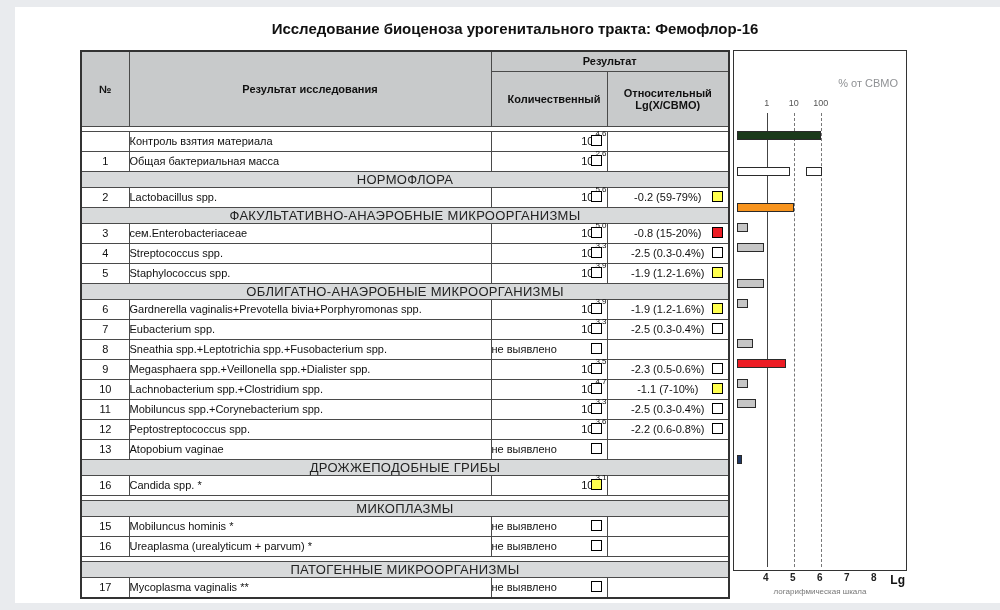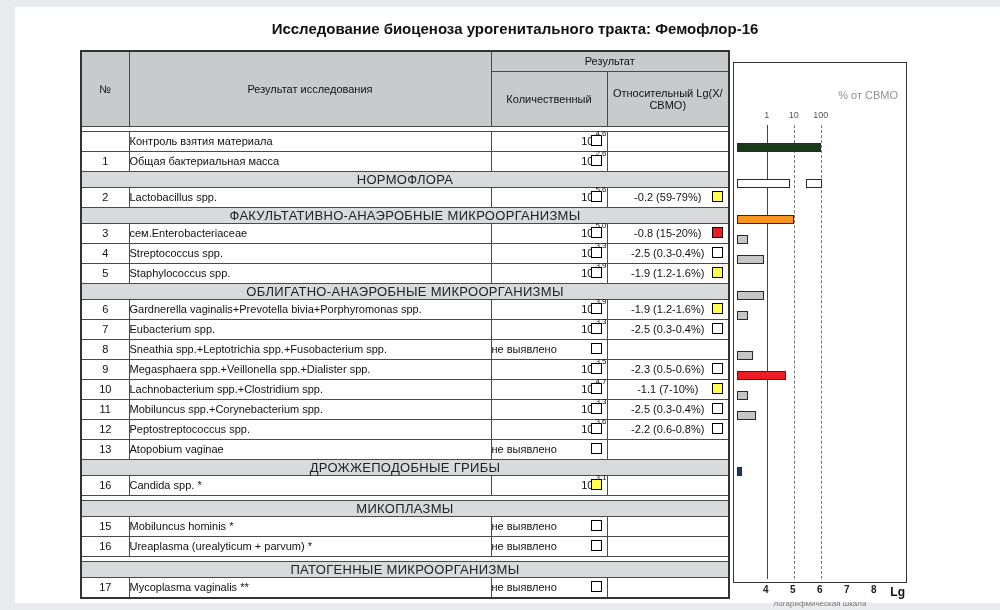--- a/index.html
+++ b/index.html
@@ -31,23 +31,23 @@
   table.report-table {
     border-collapse:collapse;
     table-layout:fixed;
     width:648px;
     font-size:11px;
     border:2px solid #333;
   }
   .report-table th, .report-table td { border:1px solid #4a4a4a; padding:0; }
   .report-table th {
     background:#c8cacb;
-    font-weight:normal;
+    font-weight:bold;
     font-size:11px;
-    padding:1px 1px;
+    padding:1px 16px;
   }
   .th-result { height:20px; }
   .th-sub { height:55px; }
   .data-row td { height:20px; line-height:19px; }
   .c-num { text-align:center; }
   .c-name { padding-left:7px; }
   .c-quant { position:relative; padding:0 30px 0 6px; }
   .c-quant .qnum { display:block; text-align:right; }
   .c-quant .qtext { display:block; text-align:left; }
   .qnum sup { font-size:8px; position:relative; top:-4px; line-height:0; margin-left:2px; }
@@ -61,21 +61,21 @@
   .section-row td {
     background:#d8dadb;
     text-align:center;
     font-size:13px;
     height:15px; line-height:15px;
     color:#222;
     letter-spacing:0.3px;
   }
   .spacer-row td { height:5px; background:#fff; }
   
-  .chart-panel { margin-left:3px; width:180px; margin-top:12px; }
+  .chart-panel { margin-left:3px; width:180px; }
   .chart-box {
     position:relative;
     width:174px;
     border:1px solid #333;
     background:#fff;
     overflow:hidden;
   }
   .chart-title {
     position:absolute; top:26px; right:8px;
     font-size:11px; color:#8f9194;

